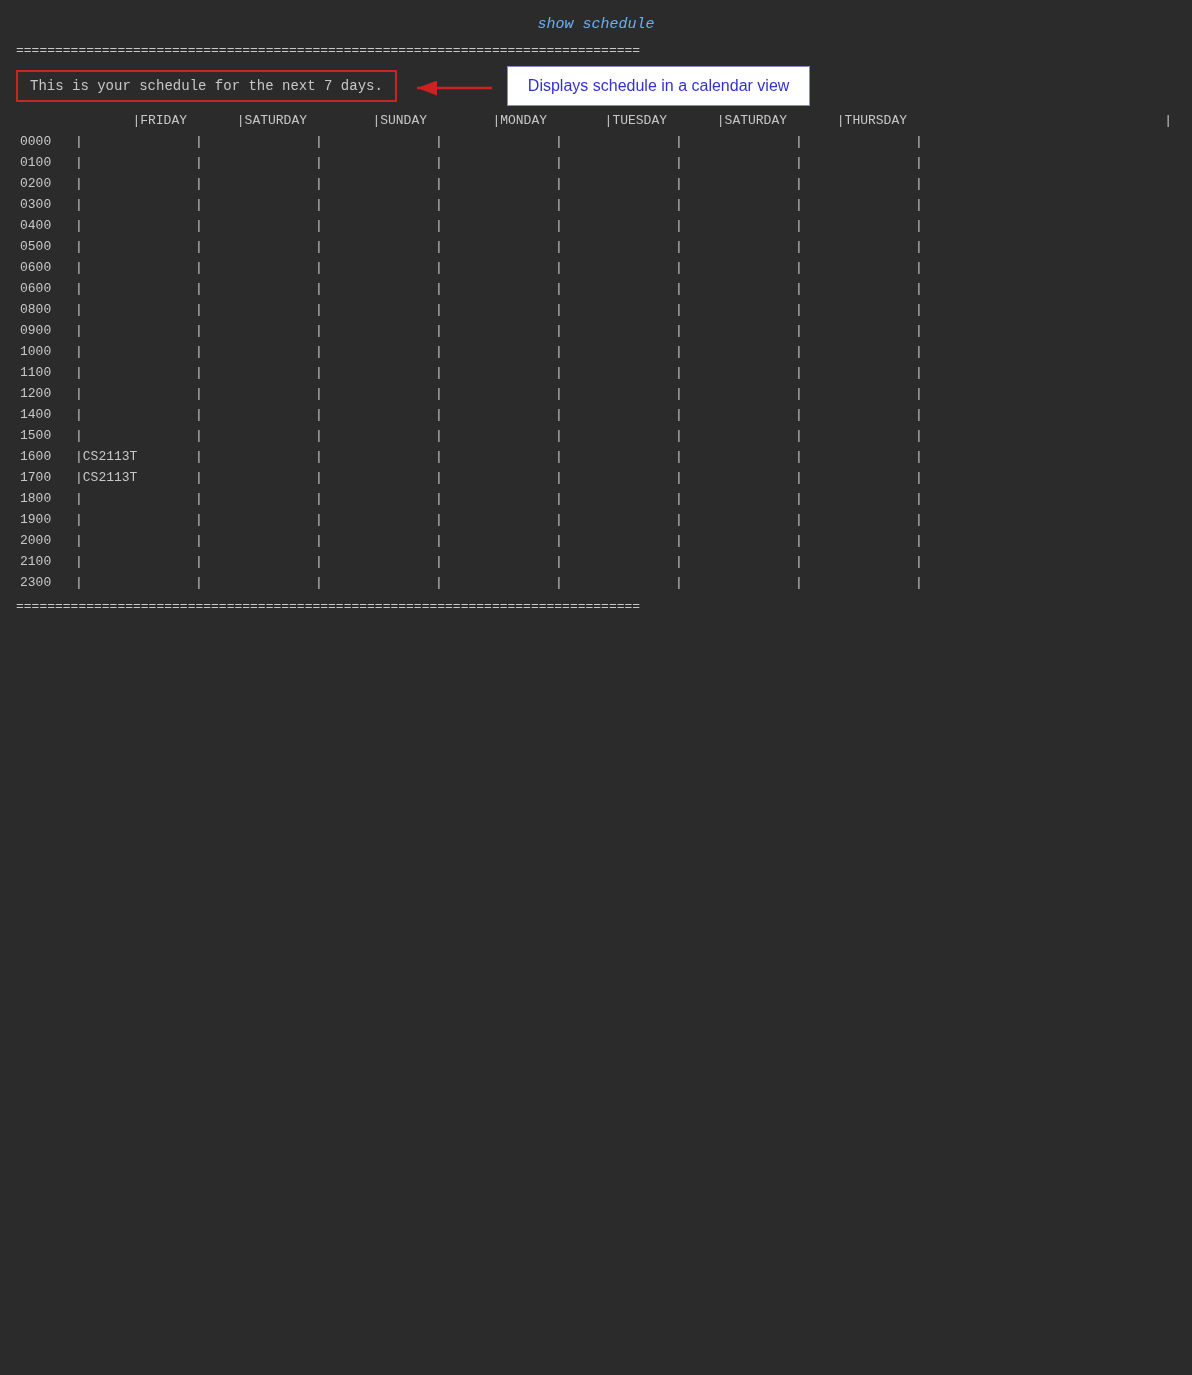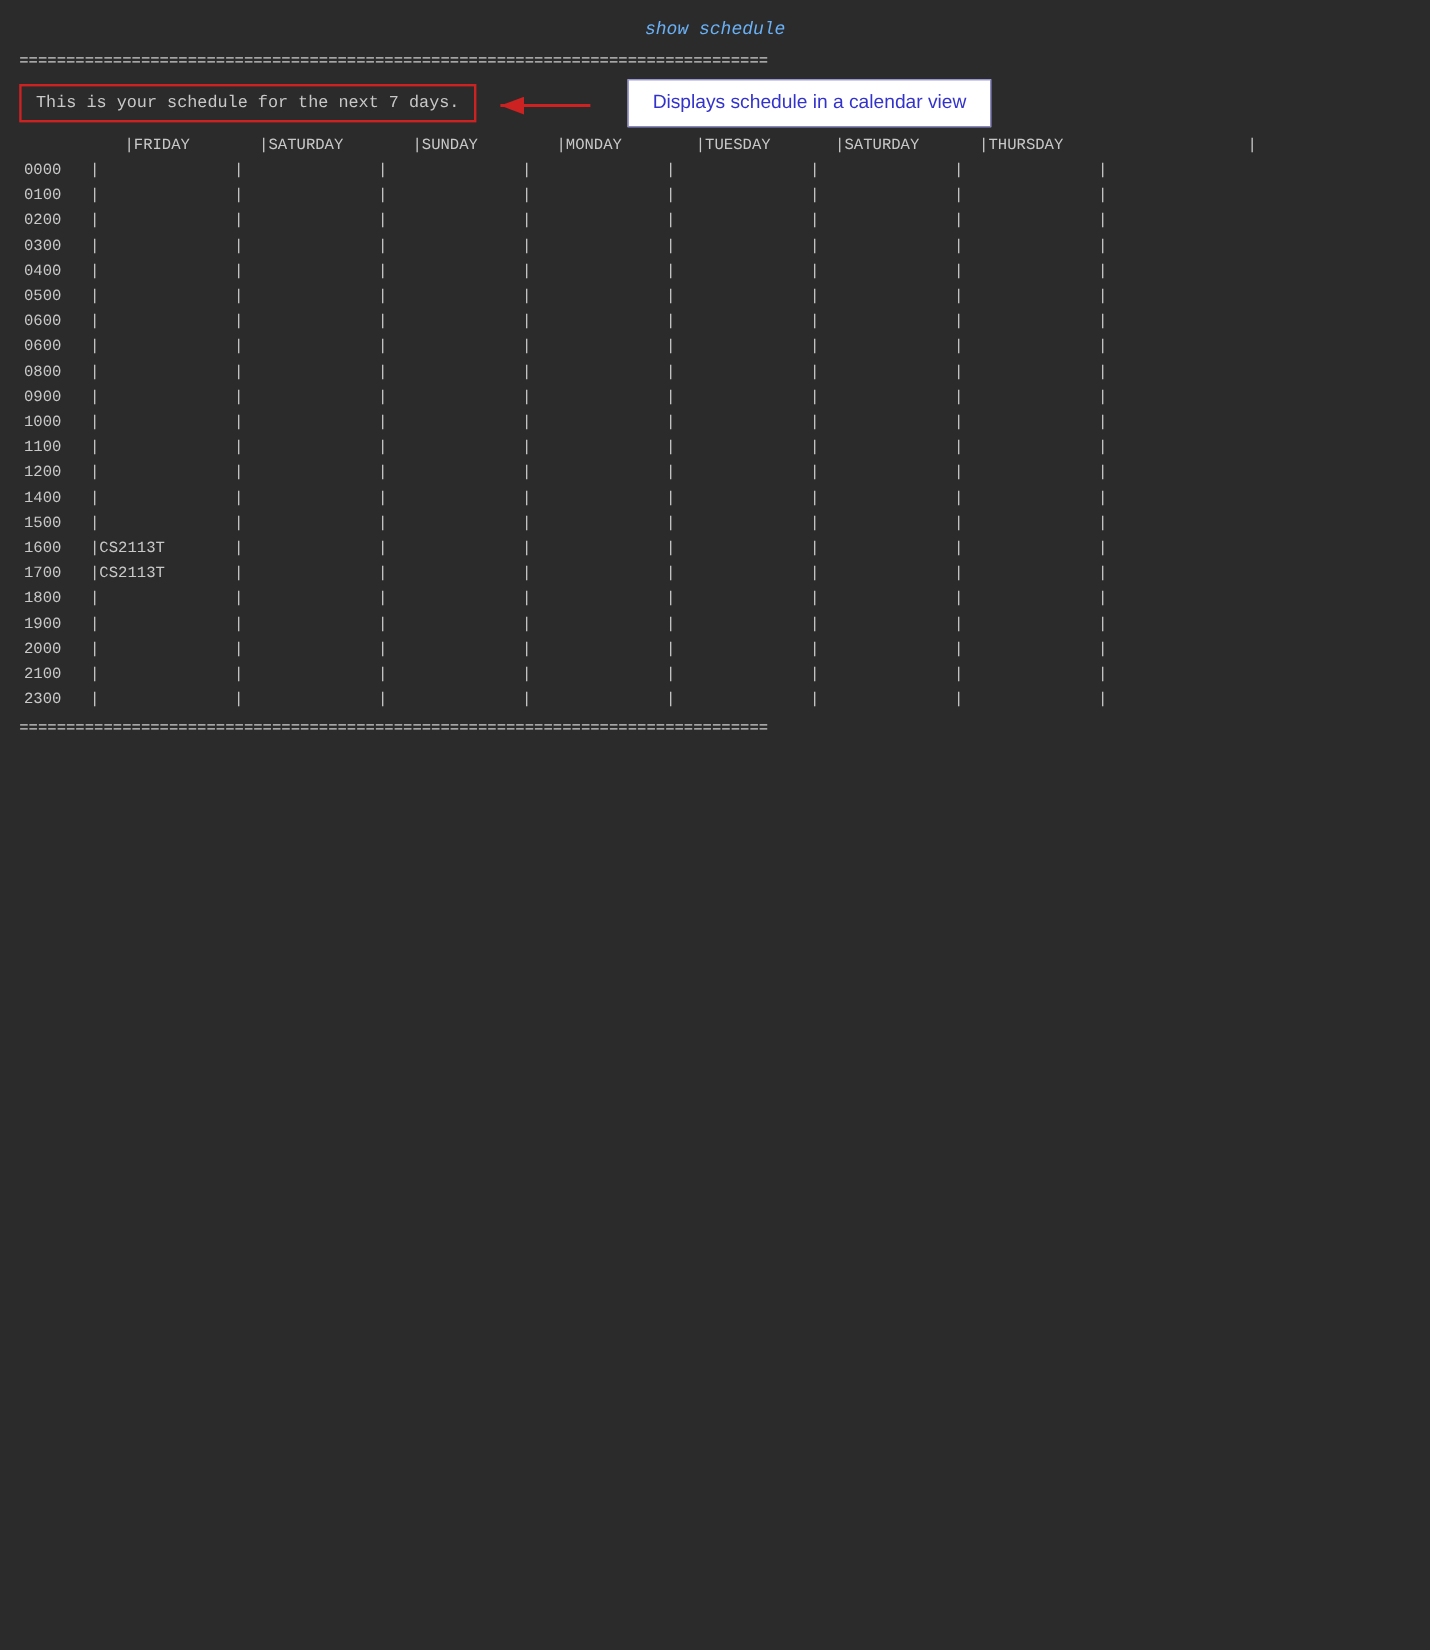--- a/index.html
+++ b/index.html
@@ -59,37 +59,37 @@
     }
 
     .tooltip-box {
       background-color: #ffffff;
       border: 1px solid #8888cc;
       color: #3333cc;
       padding: 10px 20px;
       font-size: 16px;
       font-family: Arial, sans-serif;
       display: inline-block;
-      margin-left: 26px;
+      margin-left: 10px;
       min-width: 280px;
       text-align: center;
     }
 
     .calendar-table {
       width: 100%;
       border-collapse: collapse;
       margin-top: 4px;
     }
 
     .calendar-table th {
       color: #c8c8c8;
       font-weight: normal;
       font-family: 'Courier New', Courier, monospace;
       font-size: 13px;
-      text-align: center;
+      text-align: right;
       padding: 3px 4px;
       vertical-align: bottom;
     }
 
     .calendar-table td {
       color: #c8c8c8;
       font-family: 'Courier New', Courier, monospace;
       font-size: 13px;
       text-align: left;
       padding: 3px 4px;

